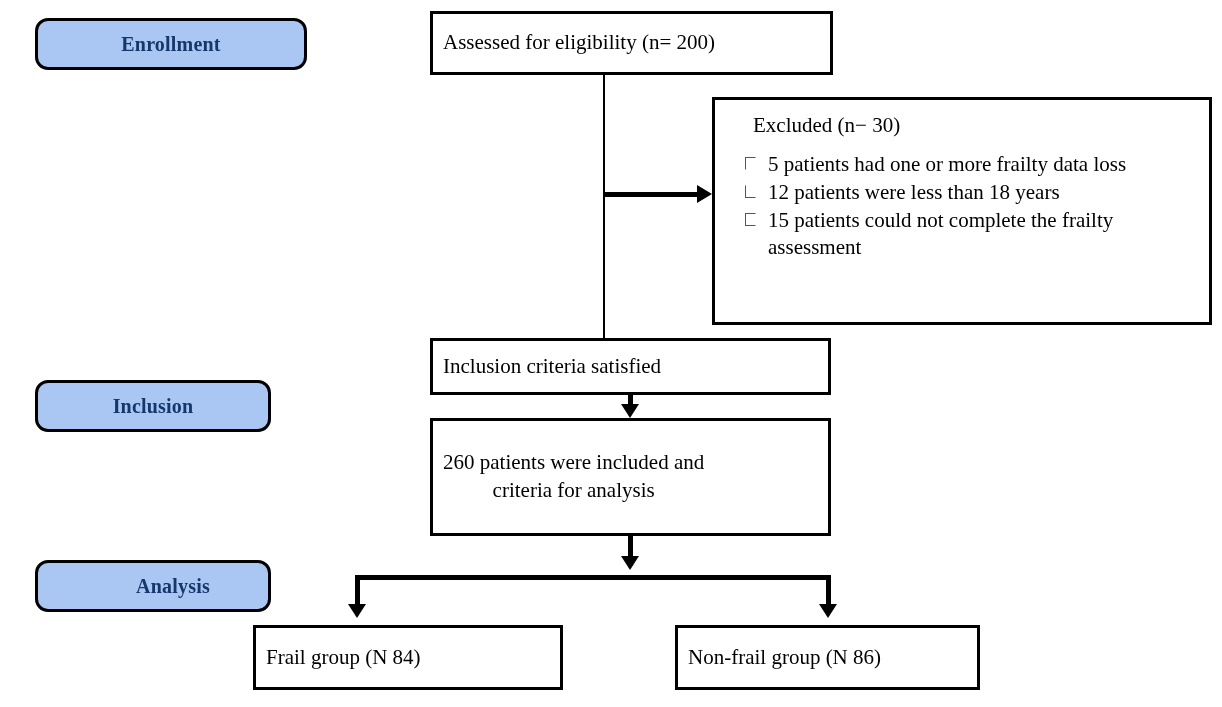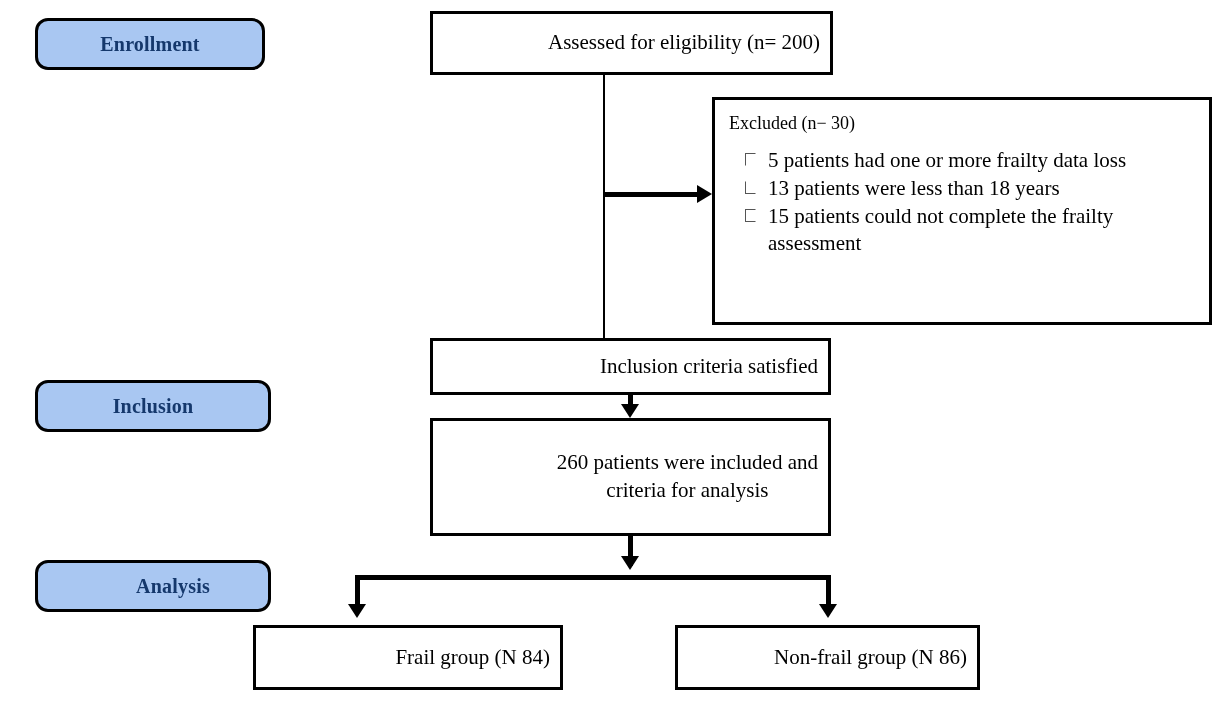--- a/index.html
+++ b/index.html
@@ -38,21 +38,21 @@
   }
 
   
   .flow-box {
     position: absolute;
     box-sizing: border-box;
     background: #ffffff;
     border: 3px solid #000000;
     display: flex;
     align-items: center;
-    justify-content: flex-end;
+    justify-content: flex-start;
     text-align: center;
   }
   .flow-box .box-text {
     font-size: 21px;
     color: #000000;
     line-height: 1.32;
     padding: 0 10px;
   }
   .flow-box.align-left {
     justify-content: flex-start;
@@ -60,24 +60,25 @@
     align-items: flex-start;
   }
 
   
   .excluded-inner {
     padding: 12px 10px 0 14px;
     width: 100%;
     box-sizing: border-box;
   }
   .excluded-title {
-    font-size: 18px;
+    font-size: 21px;
     color: #000000;
     line-height: 1.3;
     margin-bottom: 2px;
+    margin-left: 24px;
   }
   .excluded-list {
     margin: 12px;
     padding: 0;
     list-style: none;
   }
   .excluded-list li {
     display: flex;
     align-items: flex-start;
     font-size: 21px;
@@ -123,21 +124,21 @@
     border-top: 9px solid transparent;
     border-bottom: 9px solid transparent;
     border-left: 15px solid #000000;
   }
 </style>
 </head>
 <body>
 
 <div id="canvas">
 
-  <div class="stage-pill" style="left:35px; top:18px; width:230px; height:52px;">
+  <div class="stage-pill" style="left:35px; top:18px; width:272px; height:52px;">
     <span class="pill-label">Enrollment</span>
   </div>
 
   <div class="stage-pill" style="left:35px; top:380px; width:236px; height:52px;">
     <span class="pill-label">Inclusion</span>
   </div>
 
   <div class="stage-pill" style="left:35px; top:560px; width:236px; height:52px;padding-left:40px;">
     <span class="pill-label">Analysis</span>
   </div>
@@ -168,21 +169,21 @@
   <div class="flow-box align-left" style="left:712px; top:97px; width:500px; height:228px;">
     <div class="excluded-inner">
       <div class="excluded-title">Excluded (n− 30)</div>
       <ul class="excluded-list">
         <li>
           <span class="bullet-box partial-a"></span>
           <span class="li-text">5 patients had one or more frailty data loss</span>
         </li>
         <li>
           <span class="bullet-box partial-b"></span>
-          <span class="li-text">13 patients were less than 18 years</span>
+          <span class="li-text">12 patients were less than 18 years</span>
         </li>
         <li>
           <span class="bullet-box partial-c"></span>
           <span class="li-text">15 patients could not complete the frailty assessment</span>
         </li>
       </ul>
     </div>
   </div>
 
   <div class="flow-box" style="left:430px; top:338px; width:401px; height:57px;">

